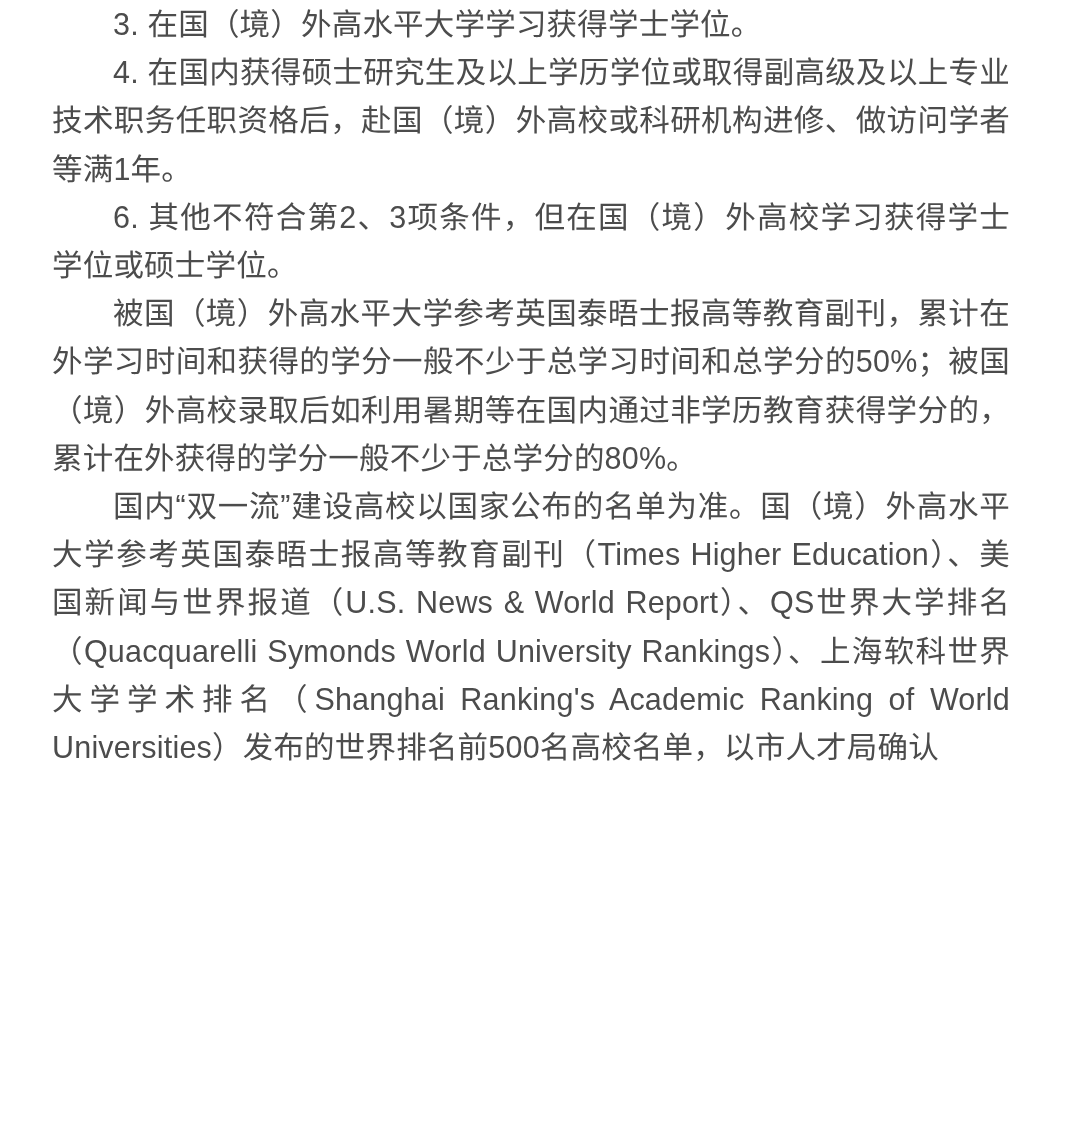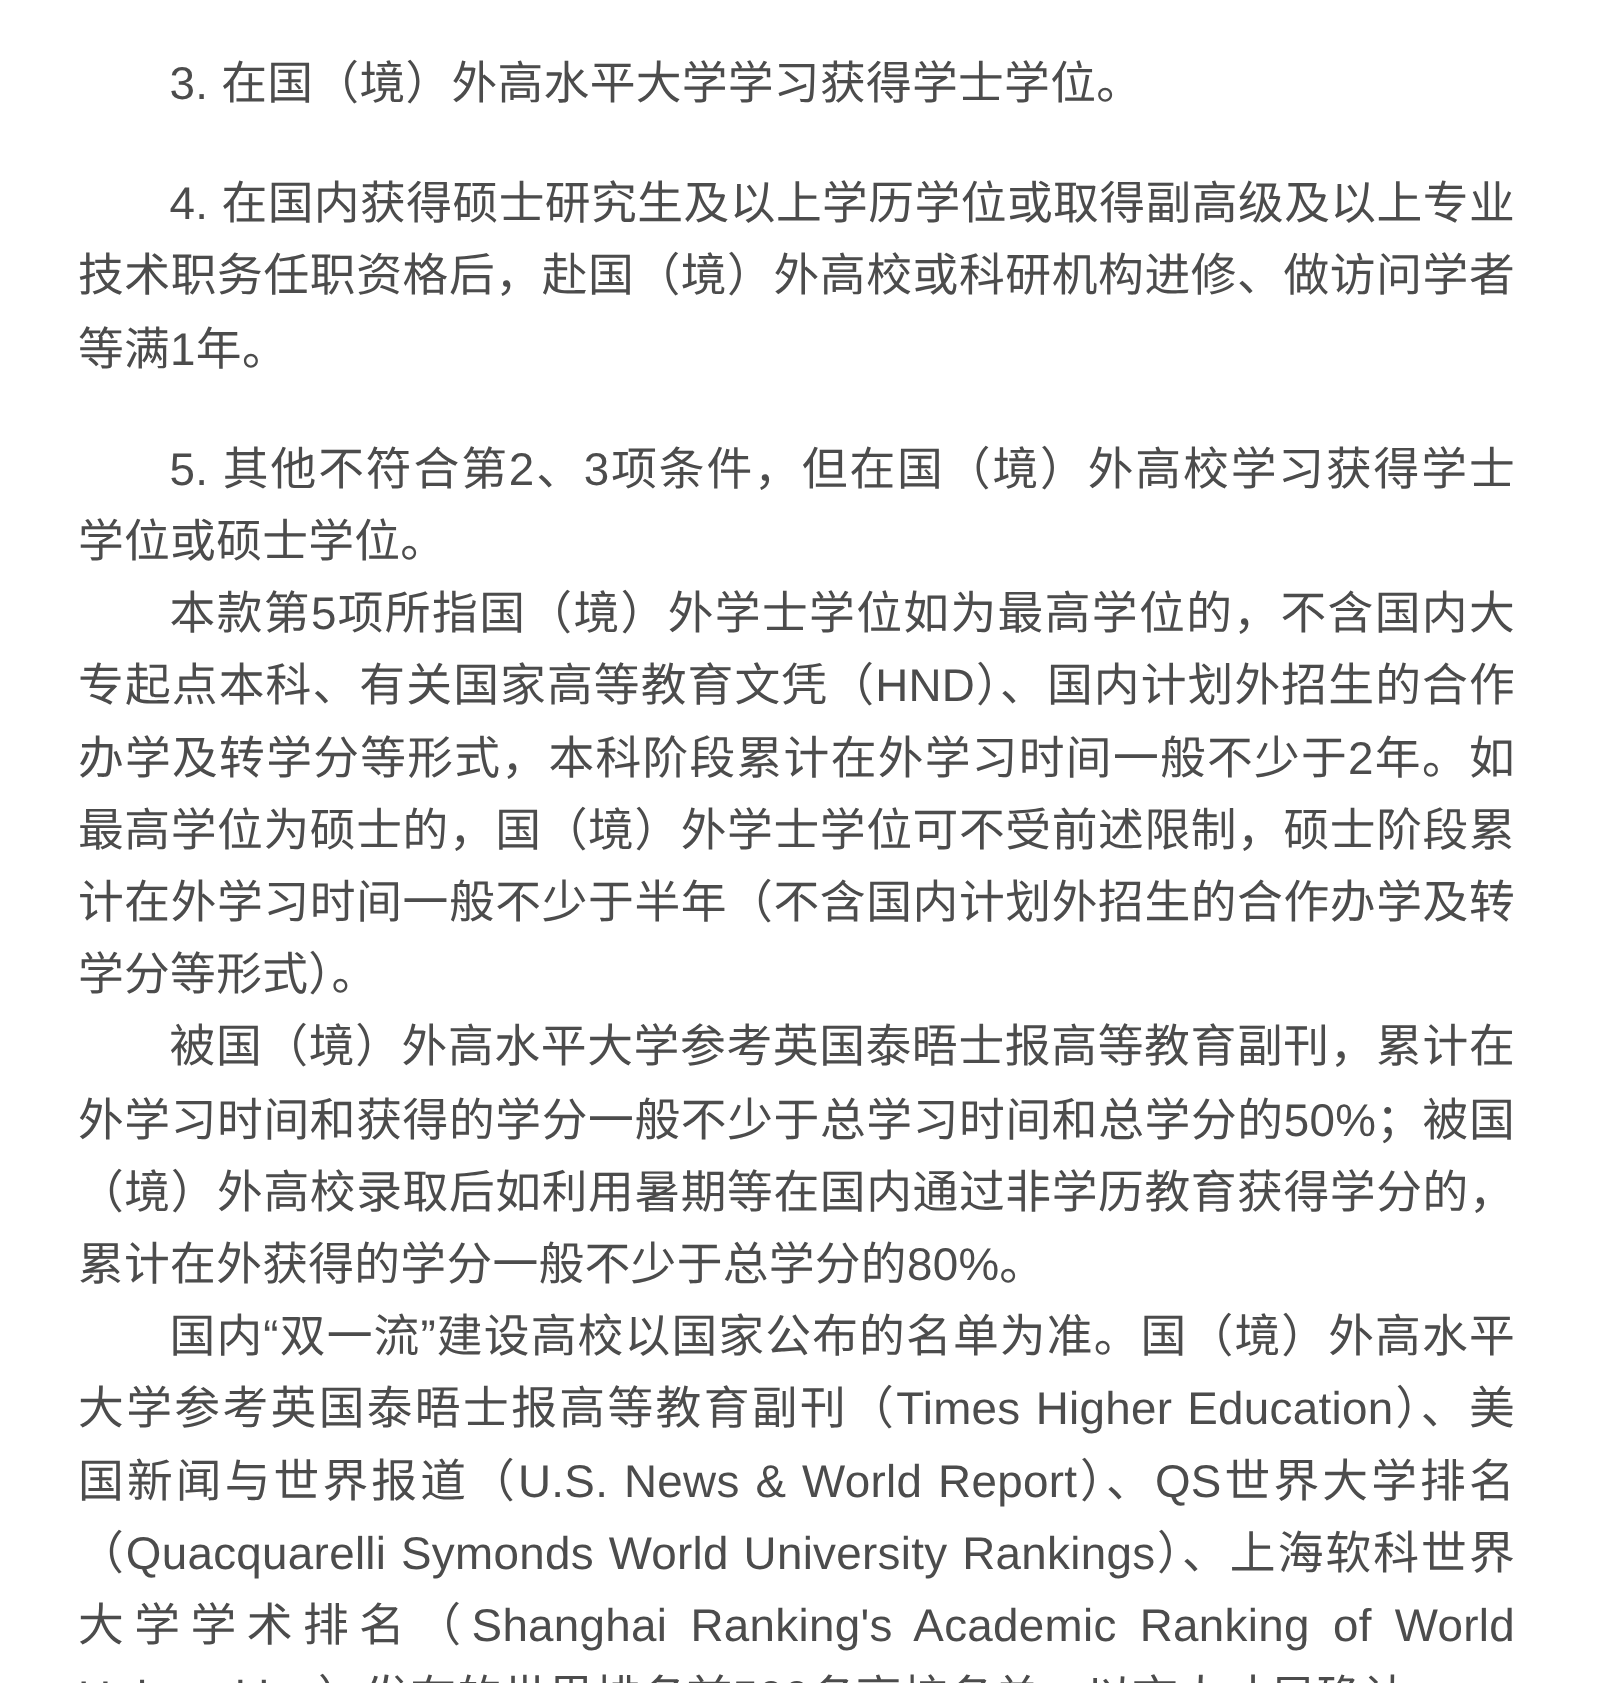--- a/index.html
+++ b/index.html
@@ -40,41 +40,39 @@
     text-indent: 2em;
     text-align: justify;
     text-justify: inter-ideograph;
     white-space: normal;
     word-break: break-word;
   }
 
   
   .para.clause {
     text-indent: 2em;
-    margin-top: 32px;
   }
 
   
   .para.clipped {
     overflow: visible;
   }
 </style>
 </head>
 <body>
 
 <div class="page">
   <div class="doc-body">
 
     <p class="para clause">3. 在国（境）外高水平大学学习获得学士学位。</p>
 
     <p class="para clause">4. 在国内获得硕士研究生及以上学历学位或取得副高级及以上专业技术职务任职资格后，赴国（境）外高校或科研机构进修、做访问学者等满1年。</p>
 
-    <p class="para clause">5. 其他不符合第2、3项条件，但在国（境）外高校学习获得学士学位或硕士学位。</p>
+    <p class="para clause">6. 其他不符合第2、3项条件，但在国（境）外高校学习获得学士学位或硕士学位。</p>
 
 
-    <p class="para">本款第5项所指国（境）外学士学位如为最高学位的，不含国内大专起点本科、有关国家高等教育文凭（HND）、国内计划外招生的合作办学及转学分等形式，本科阶段累计在外学习时间一般不少于2年。如最高学位为硕士的，国（境）外学士学位可不受前述限制，硕士阶段累计在外学习时间一般不少于半年（不含国内计划外招生的合作办学及转学分等形式）。</p>
 
     <p class="para">被国（境）外高水平大学参考英国泰晤士报高等教育副刊，累计在外学习时间和获得的学分一般不少于总学习时间和总学分的50%；被国（境）外高校录取后如利用暑期等在国内通过非学历教育获得学分的，累计在外获得的学分一般不少于总学分的80%。</p>
 
     <p class="para clipped">国内“双一流”建设高校以国家公布的名单为准。国（境）外高水平大学参考英国泰晤士报高等教育副刊（Times Higher Education）、美国新闻与世界报道（U.S. News &amp; World Report）、QS世界大学排名（Quacquarelli Symonds World University Rankings）、上海软科世界大学学术排名（Shanghai Ranking's Academic Ranking of World Universities）发布的世界排名前500名高校名单，以市人才局确认</p>
 
   </div>
 </div>
 
 </body></html>

